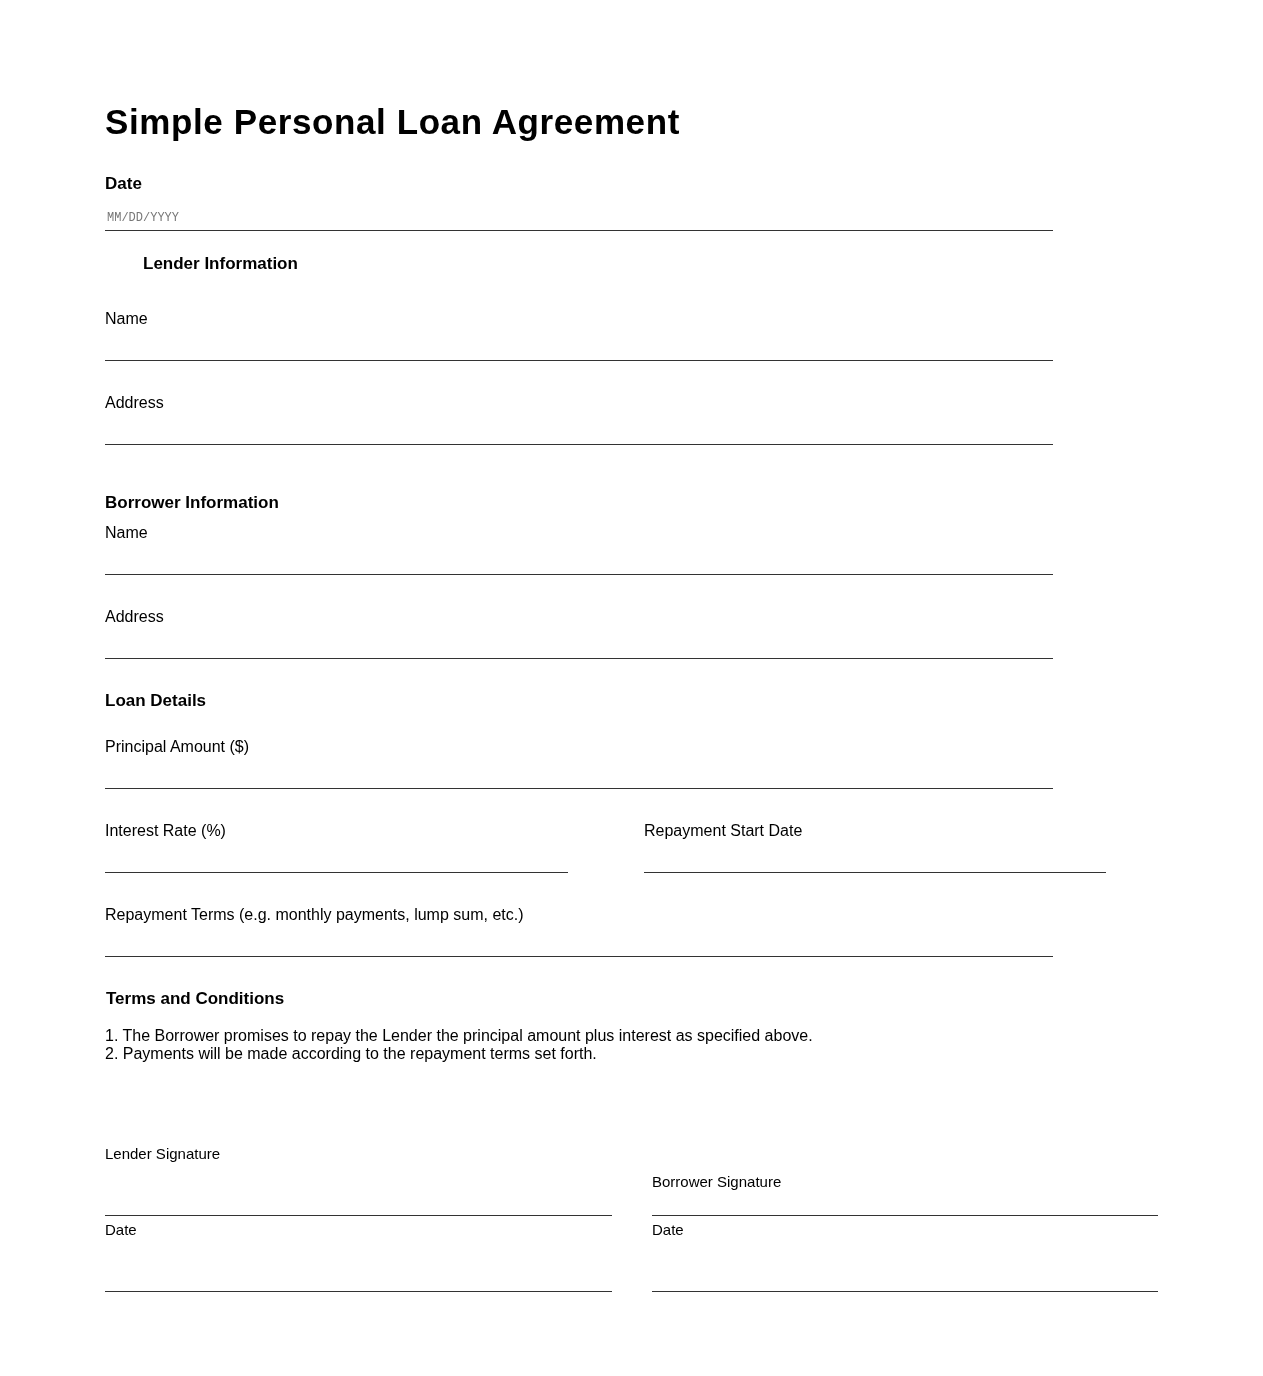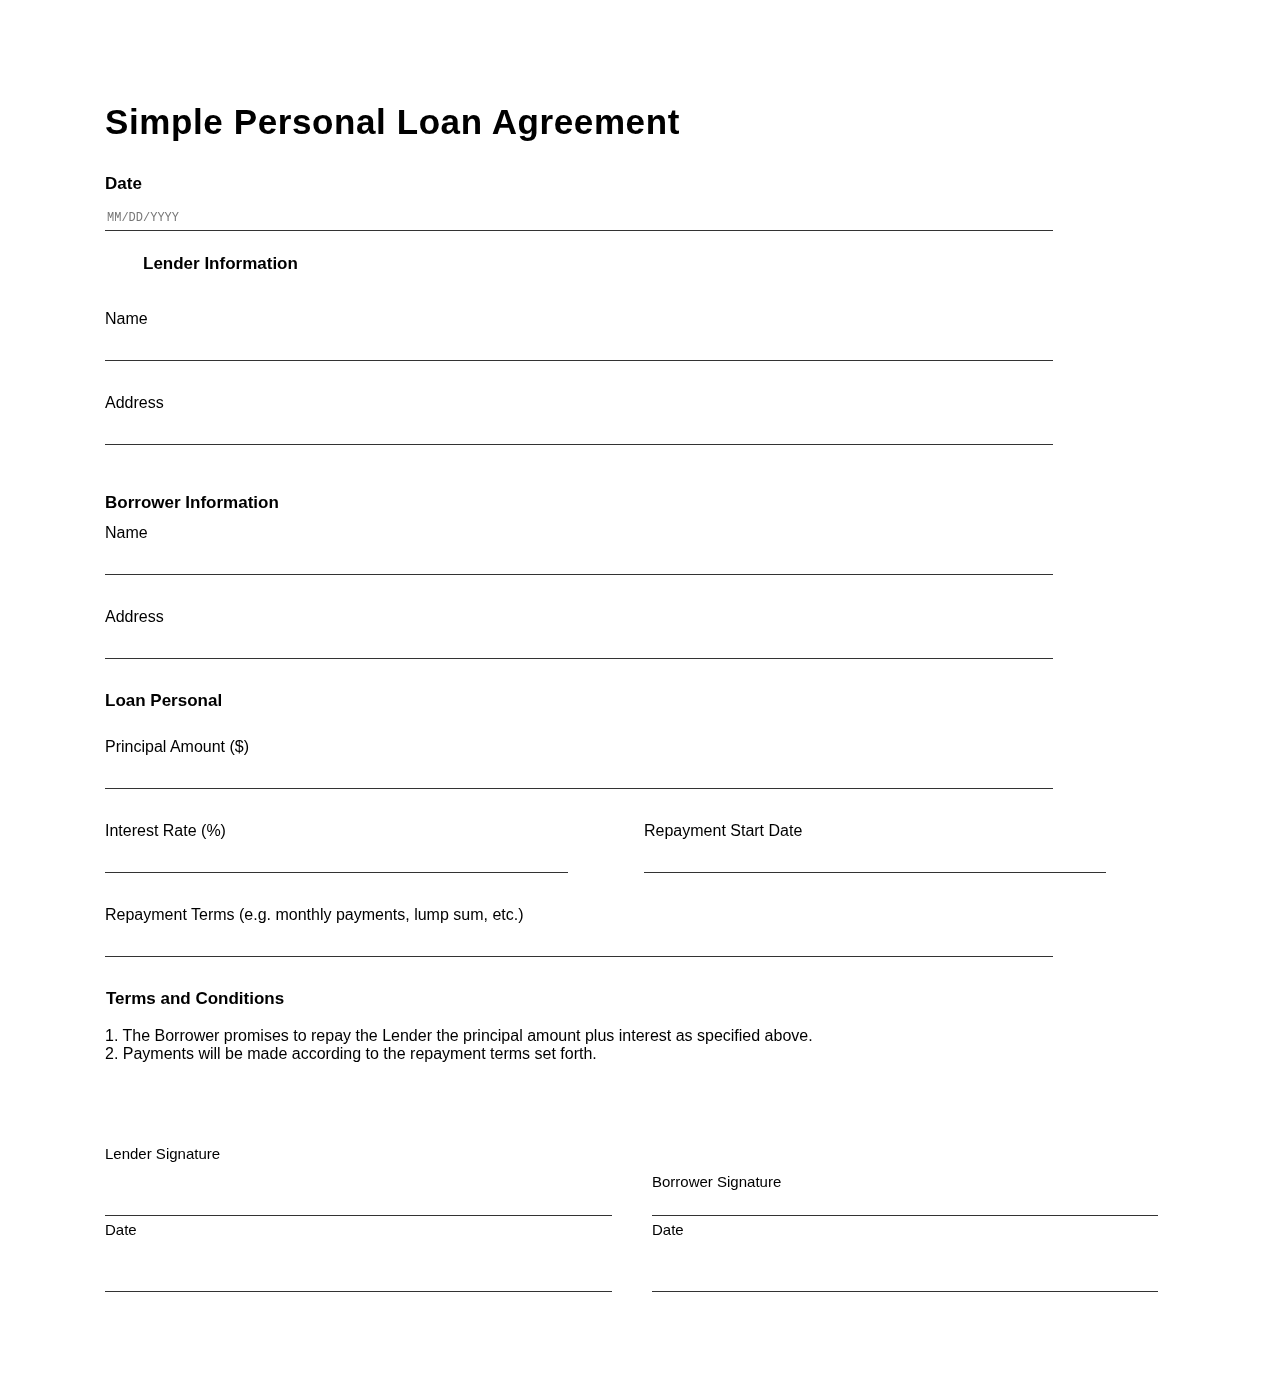--- a/index.html
+++ b/index.html
@@ -31,21 +31,21 @@
 <input class="field" type="text" style="left: 105px; top: 334px; width: 948px; height: 27px;">
 <div class="abs label" style="left:105px; top:393px;">Address</div>
 <input class="field" type="text" style="left: 105px; top: 418px; width: 948px; height: 27px;">
 
 <div class="abs label-bold" style="left:105px; top:493px;">Borrower Information</div>
 <div class="abs label" style="left:105px; top:523px;">Name</div>
 <input class="field" type="text" style="left: 105px; top: 548px; width: 948px; height: 27px;">
 <div class="abs label" style="left:105px; top:607px;">Address</div>
 <input class="field" type="text" style="left: 105px; top: 632px; width: 948px; height: 27px;">
 
-<div class="abs label-bold" style="left:105px; top:691px;">Loan Personal</div>
+<div class="abs label-bold" style="left:105px; top:691px;">Loan Details</div>
 <div class="abs label" style="left:105px; top:737px;">Principal Amount ($)</div>
 <input class="field" type="text" style="left: 105px; top: 762px; width: 948px; height: 27px;">
 
 <div class="abs label" style="left:105px; top:821px;">Interest Rate (%)</div>
 <input class="field" type="text" style="left: 105px; top: 846px; width: 463px; height: 27px;">
 
 <div class="abs label" style="left:644px; top:821px;">Repayment Start Date</div>
 <input class="field" type="text" style="left: 644px; top: 846px; width: 462px; height: 27px;">
 
 <div class="abs label" style="left:105px; top:905px;">Repayment Terms (e.g. monthly payments, lump sum, etc.)</div>

